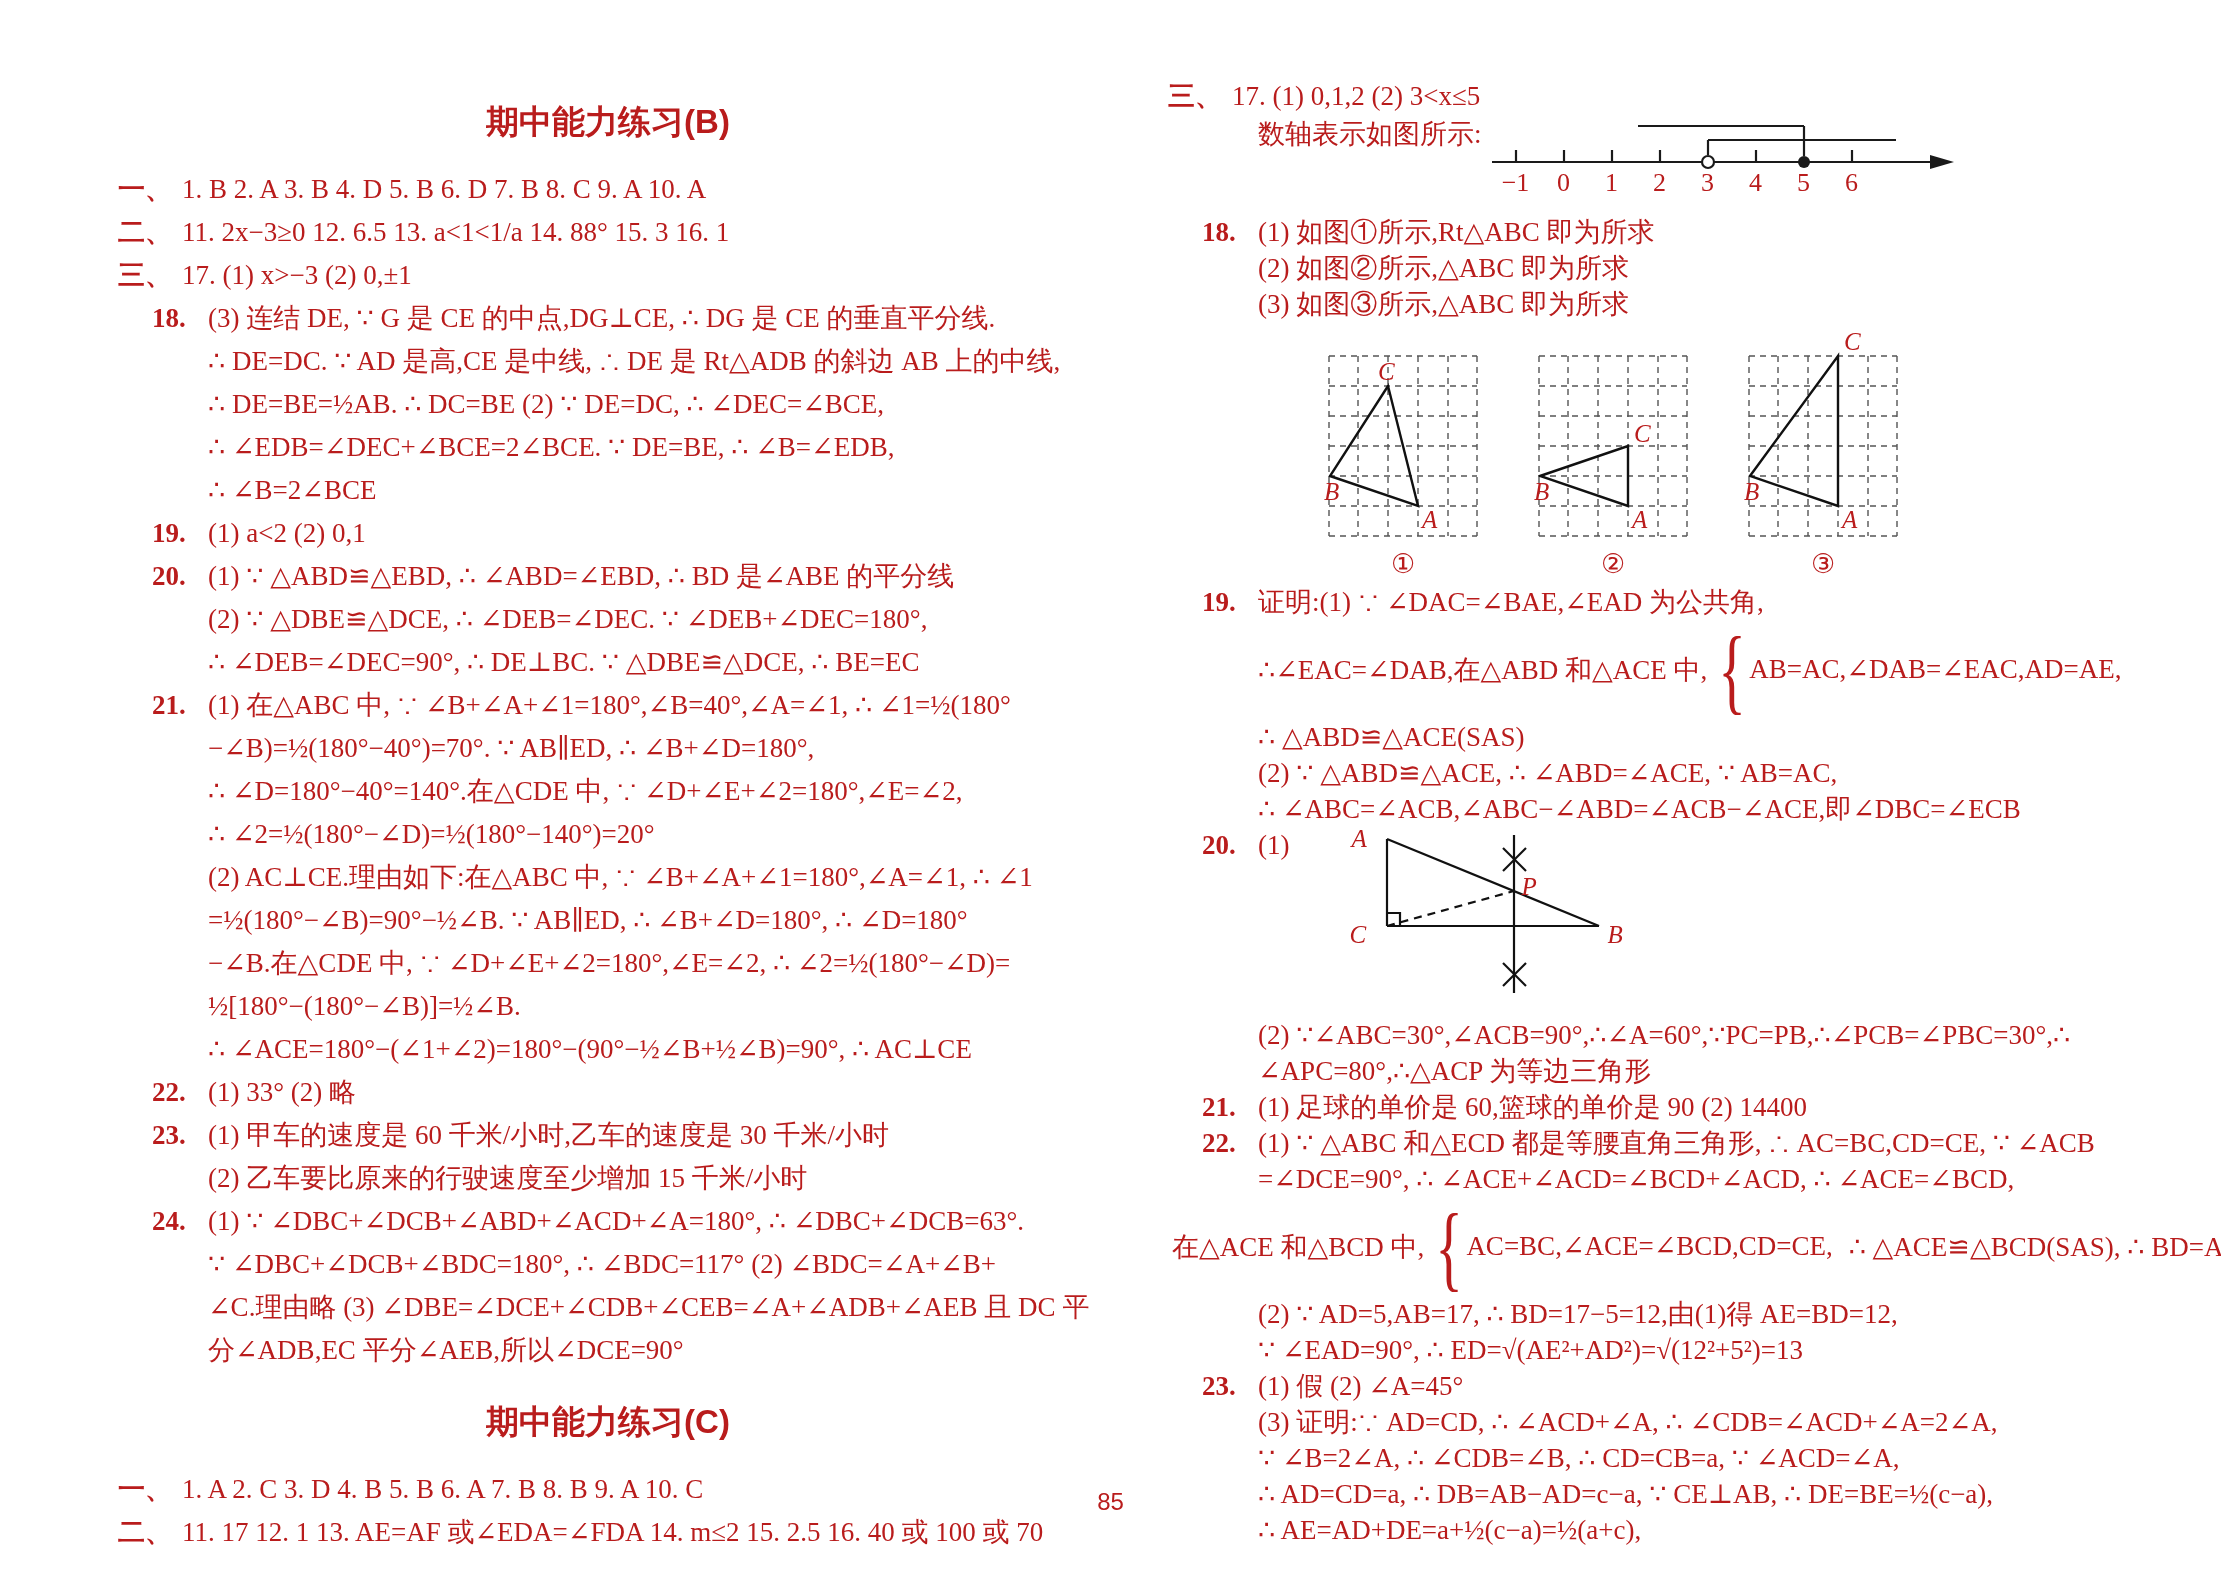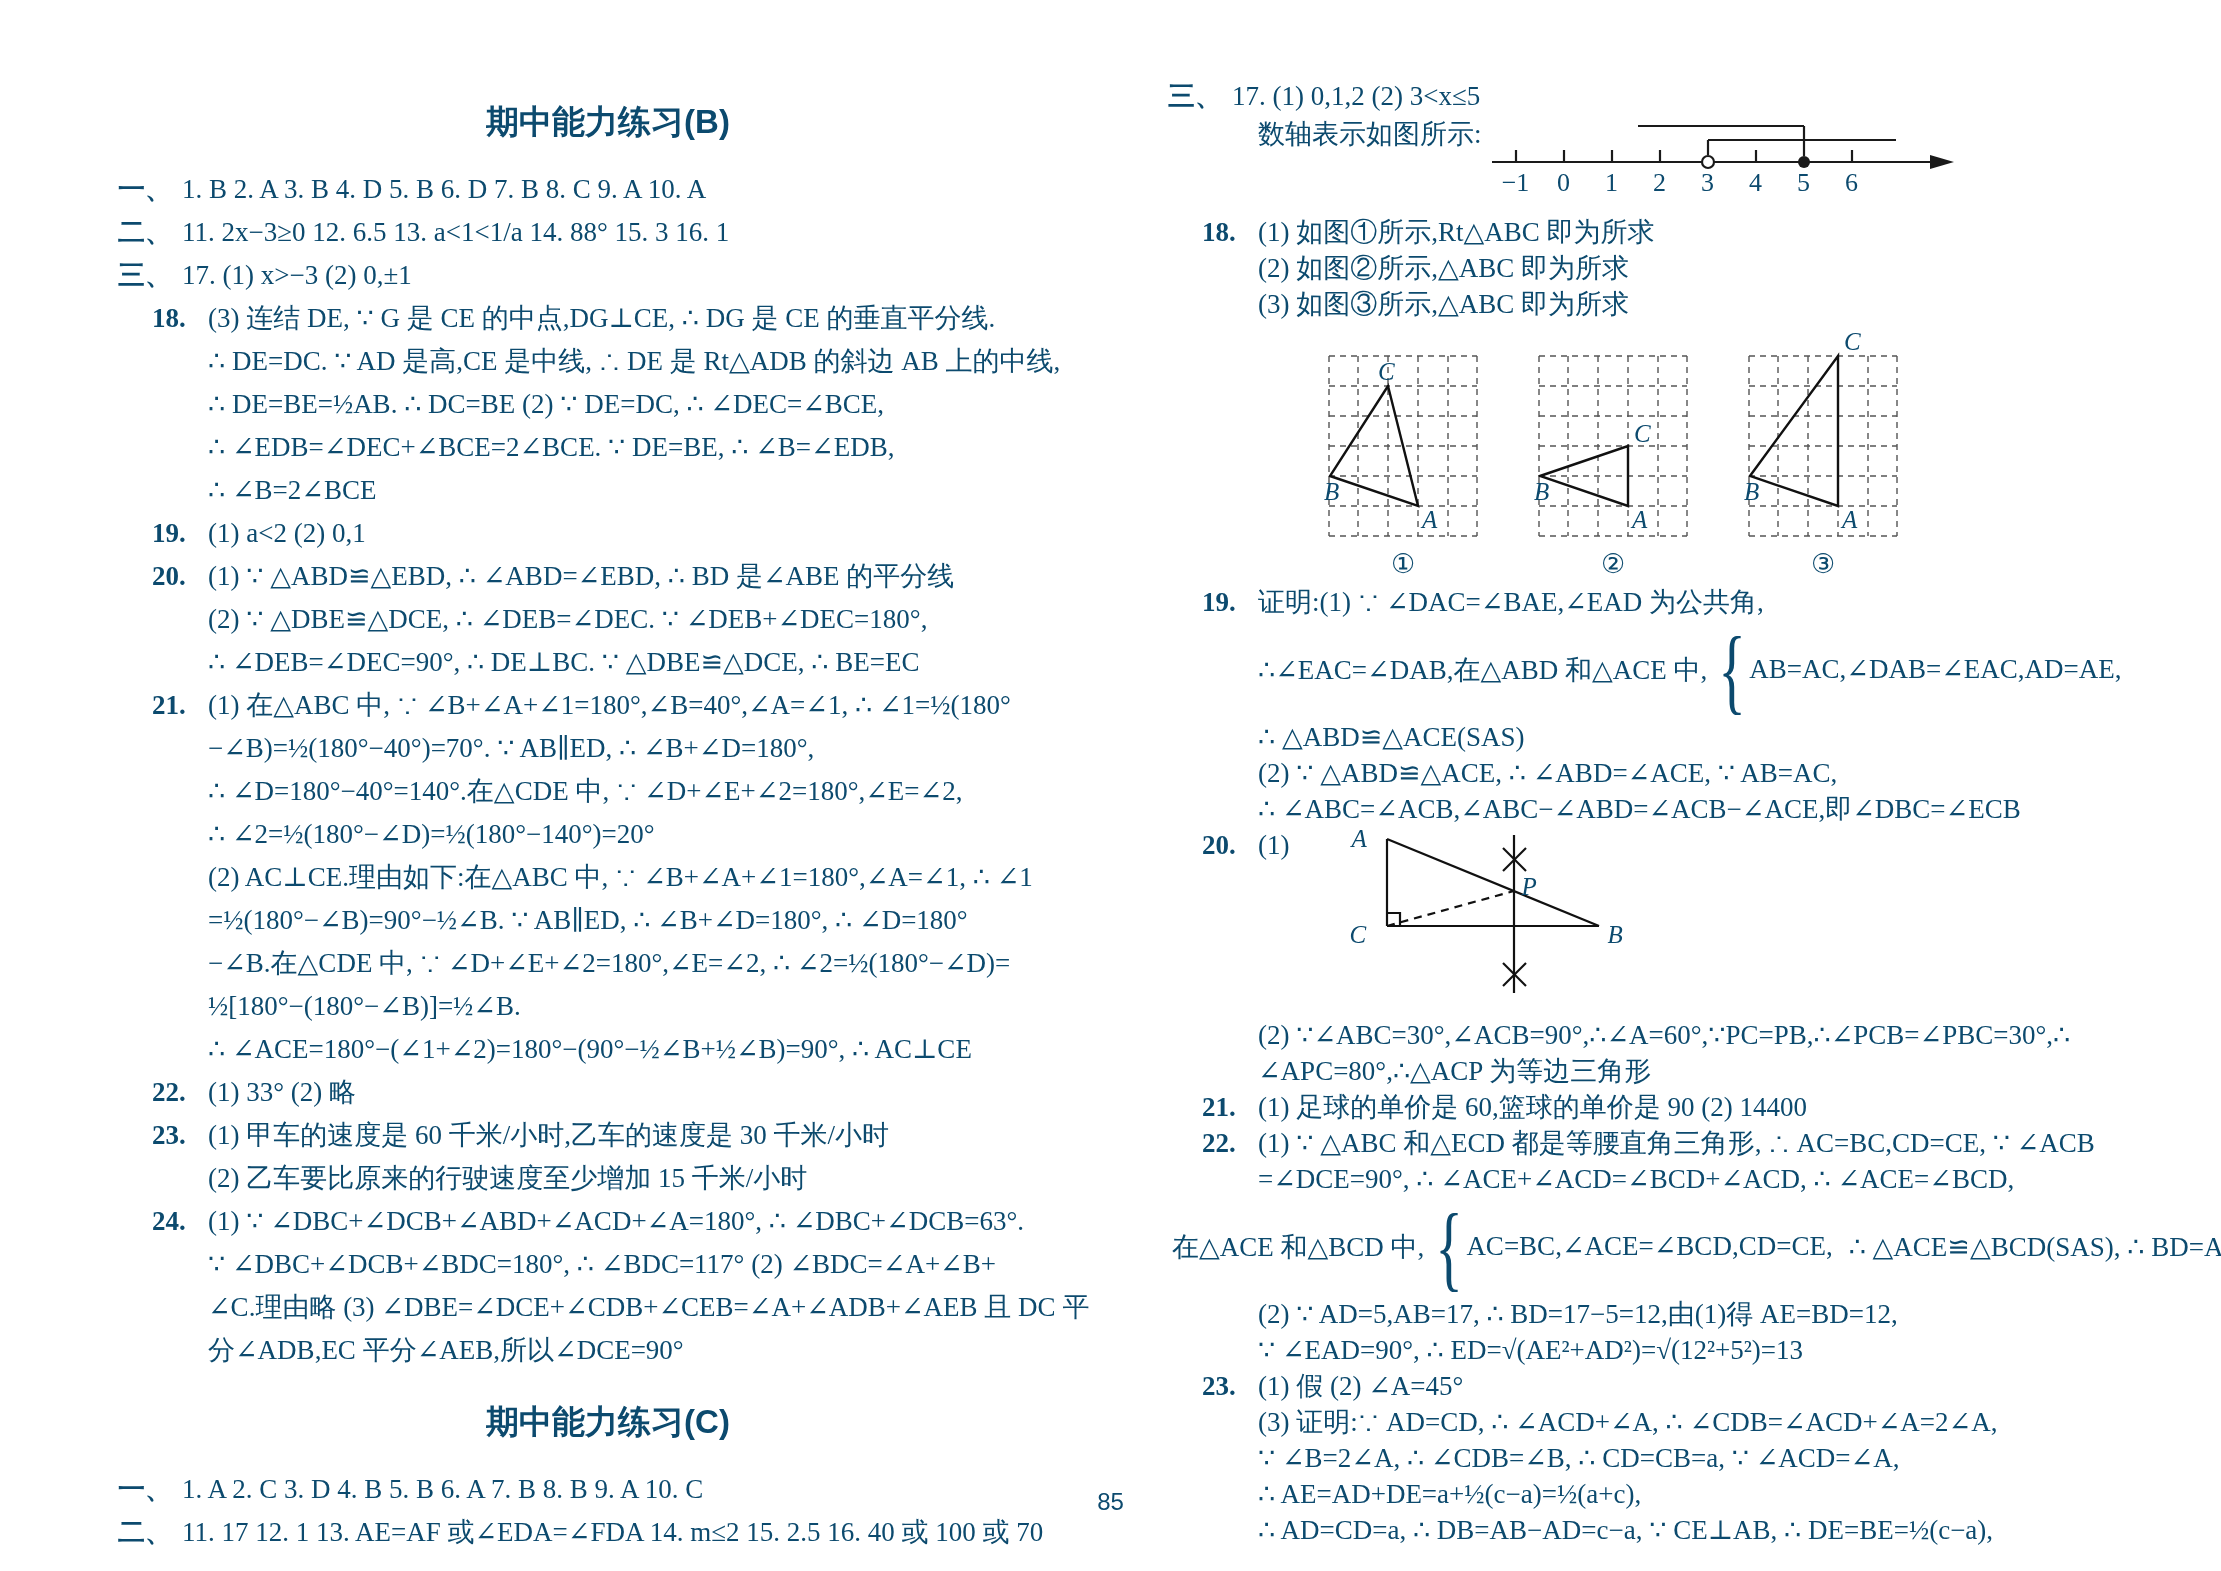--- a/index.html
+++ b/index.html
@@ -1,17 +1,17 @@
 <!DOCTYPE html>
 <html><head>
 <meta charset="utf-8">
 <style>
   html,body{margin:0;padding:0;background:#e8e8e8;}
   .page{position:relative;width:2221px;height:1571px;background:#ffffff;overflow:hidden;
-        font-family:"Liberation Serif","DejaVu Serif",serif;color:#0c4a6e;font-size:27px;}
+        font-family:"Liberation Serif","DejaVu Serif",serif;color:#b91c1c;font-size:27px;}
   .col{position:absolute;}
   .col-left{left:118px;top:98px;width:1040px;}
   .col-right{left:1168px;top:78px;width:1020px;}
   .sec-title{font-family:"Liberation Sans","DejaVu Sans",sans-serif;font-weight:bold;
              font-size:33px;text-align:center;width:900px;margin:0 0 22px 40px;line-height:48px;}
   .sec-title.second{margin-top:26px;}
   .r{line-height:43px;white-space:nowrap;display:flex;}
   .rr{line-height:36px;white-space:nowrap;display:flex;}
   .mk{flex:0 0 64px;font-weight:bold;}
   .inum{flex:0 0 56px;margin-left:34px;font-weight:bold;}
@@ -363,21 +363,21 @@
         <span class="inum">23.</span>
         <span>(1) 假 (2) ∠A=45°</span>
       </div>
     <div class="rr">
         <span class="cont">(3) 证明:∵ AD=CD, ∴ ∠ACD+∠A, ∴ ∠CDB=∠ACD+∠A=2∠A,</span>
       </div>
     <div class="rr">
         <span class="cont">∵ ∠B=2∠A, ∴ ∠CDB=∠B, ∴ CD=CB=a, ∵ ∠ACD=∠A,</span>
       </div>
     <div class="rr">
+        <span class="cont">∴ AD=CD=a, ∴ DB=AB−AD=c−a, ∵ CE⊥AB, ∴ DE=BE=½(c−a),</span>
+      </div>
+    <div class="rr">
         <span class="cont">∴ AE=AD+DE=a+½(c−a)=½(a+c),</span>
-      </div>
-    <div class="rr">
-        <span class="cont">∴ AD=CD=a, ∴ DB=AB−AD=c−a, ∵ CE⊥AB, ∴ DE=BE=½(c−a),</span>
       </div>
   </div>
 
   <div class="pageno">85</div>
 </div>
 
 </body></html>

